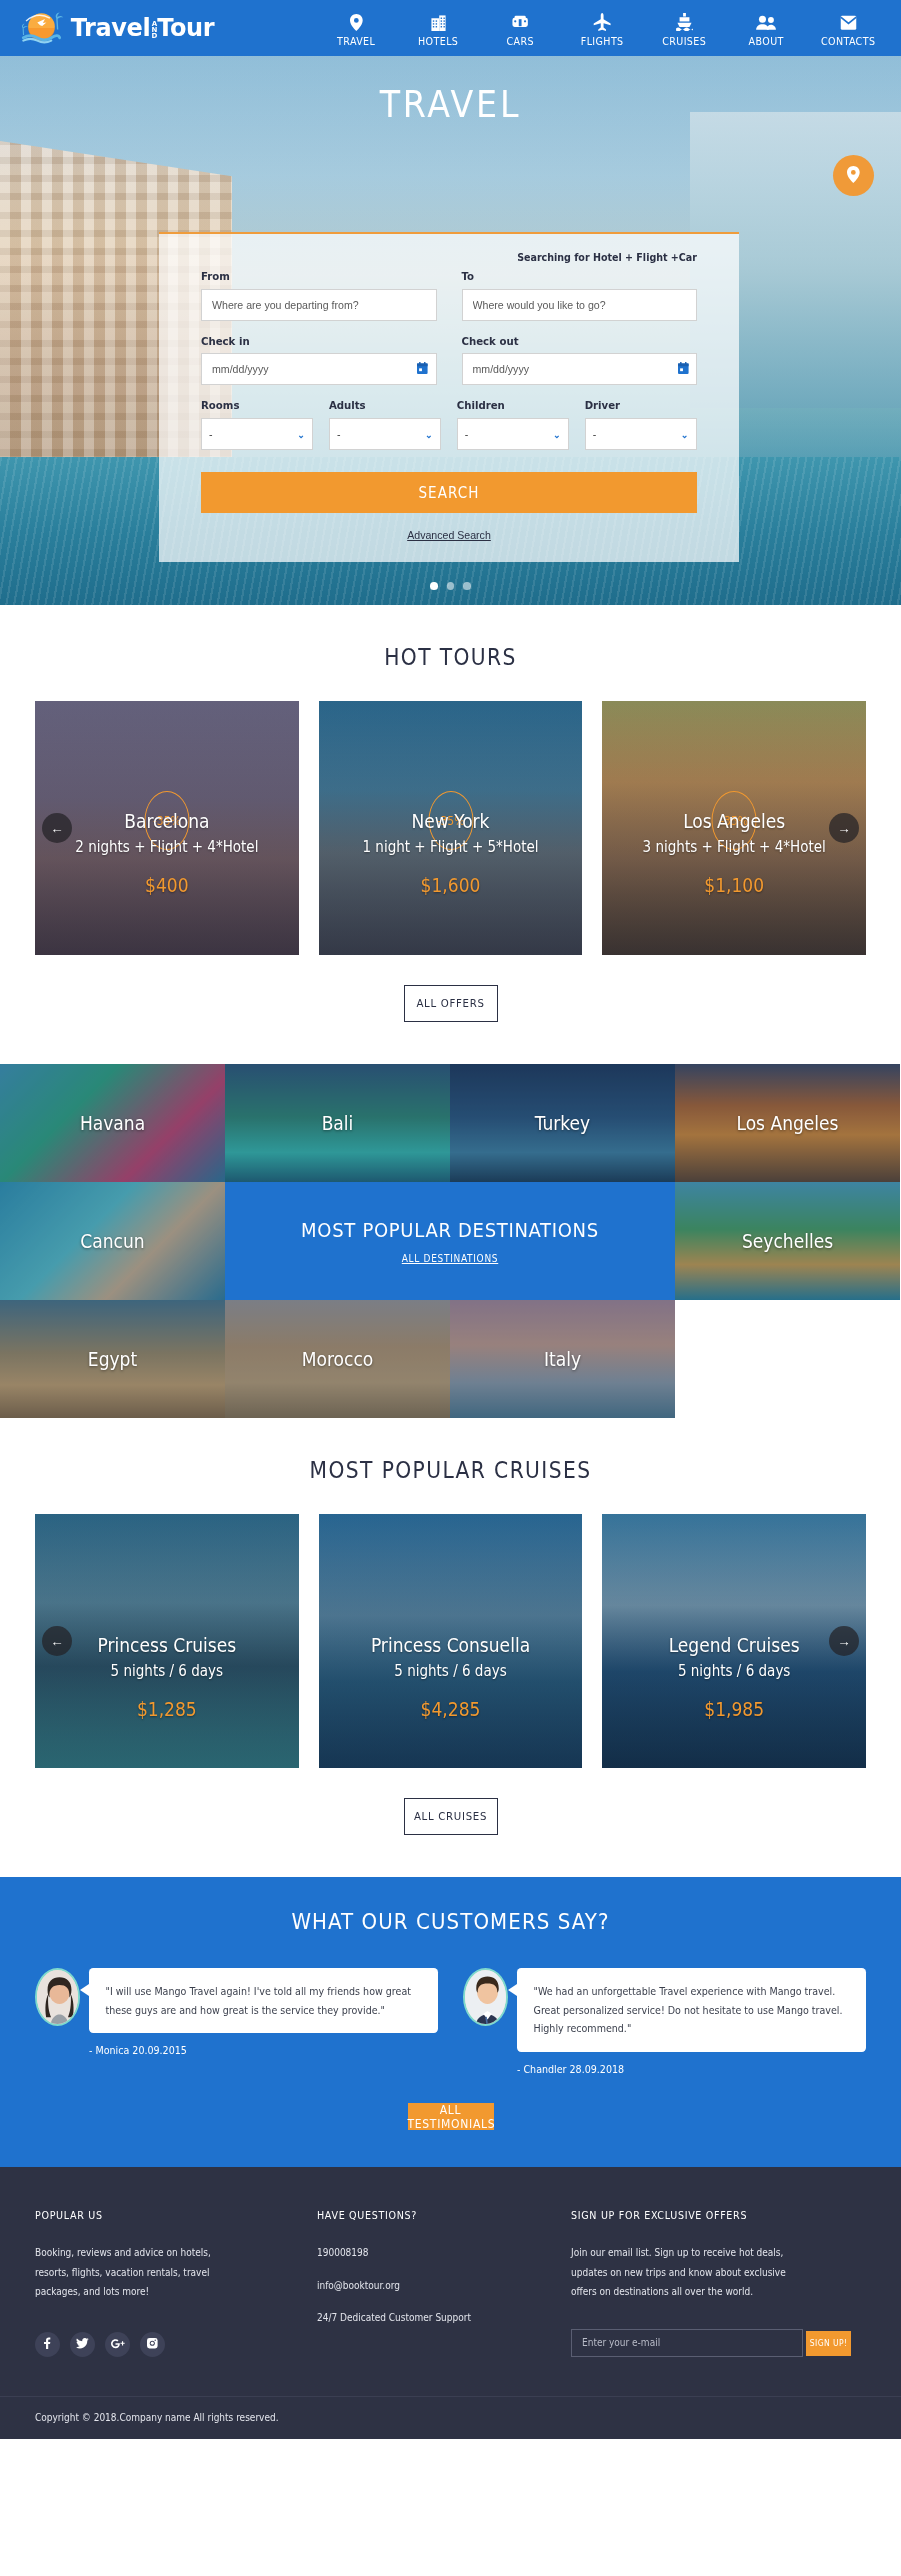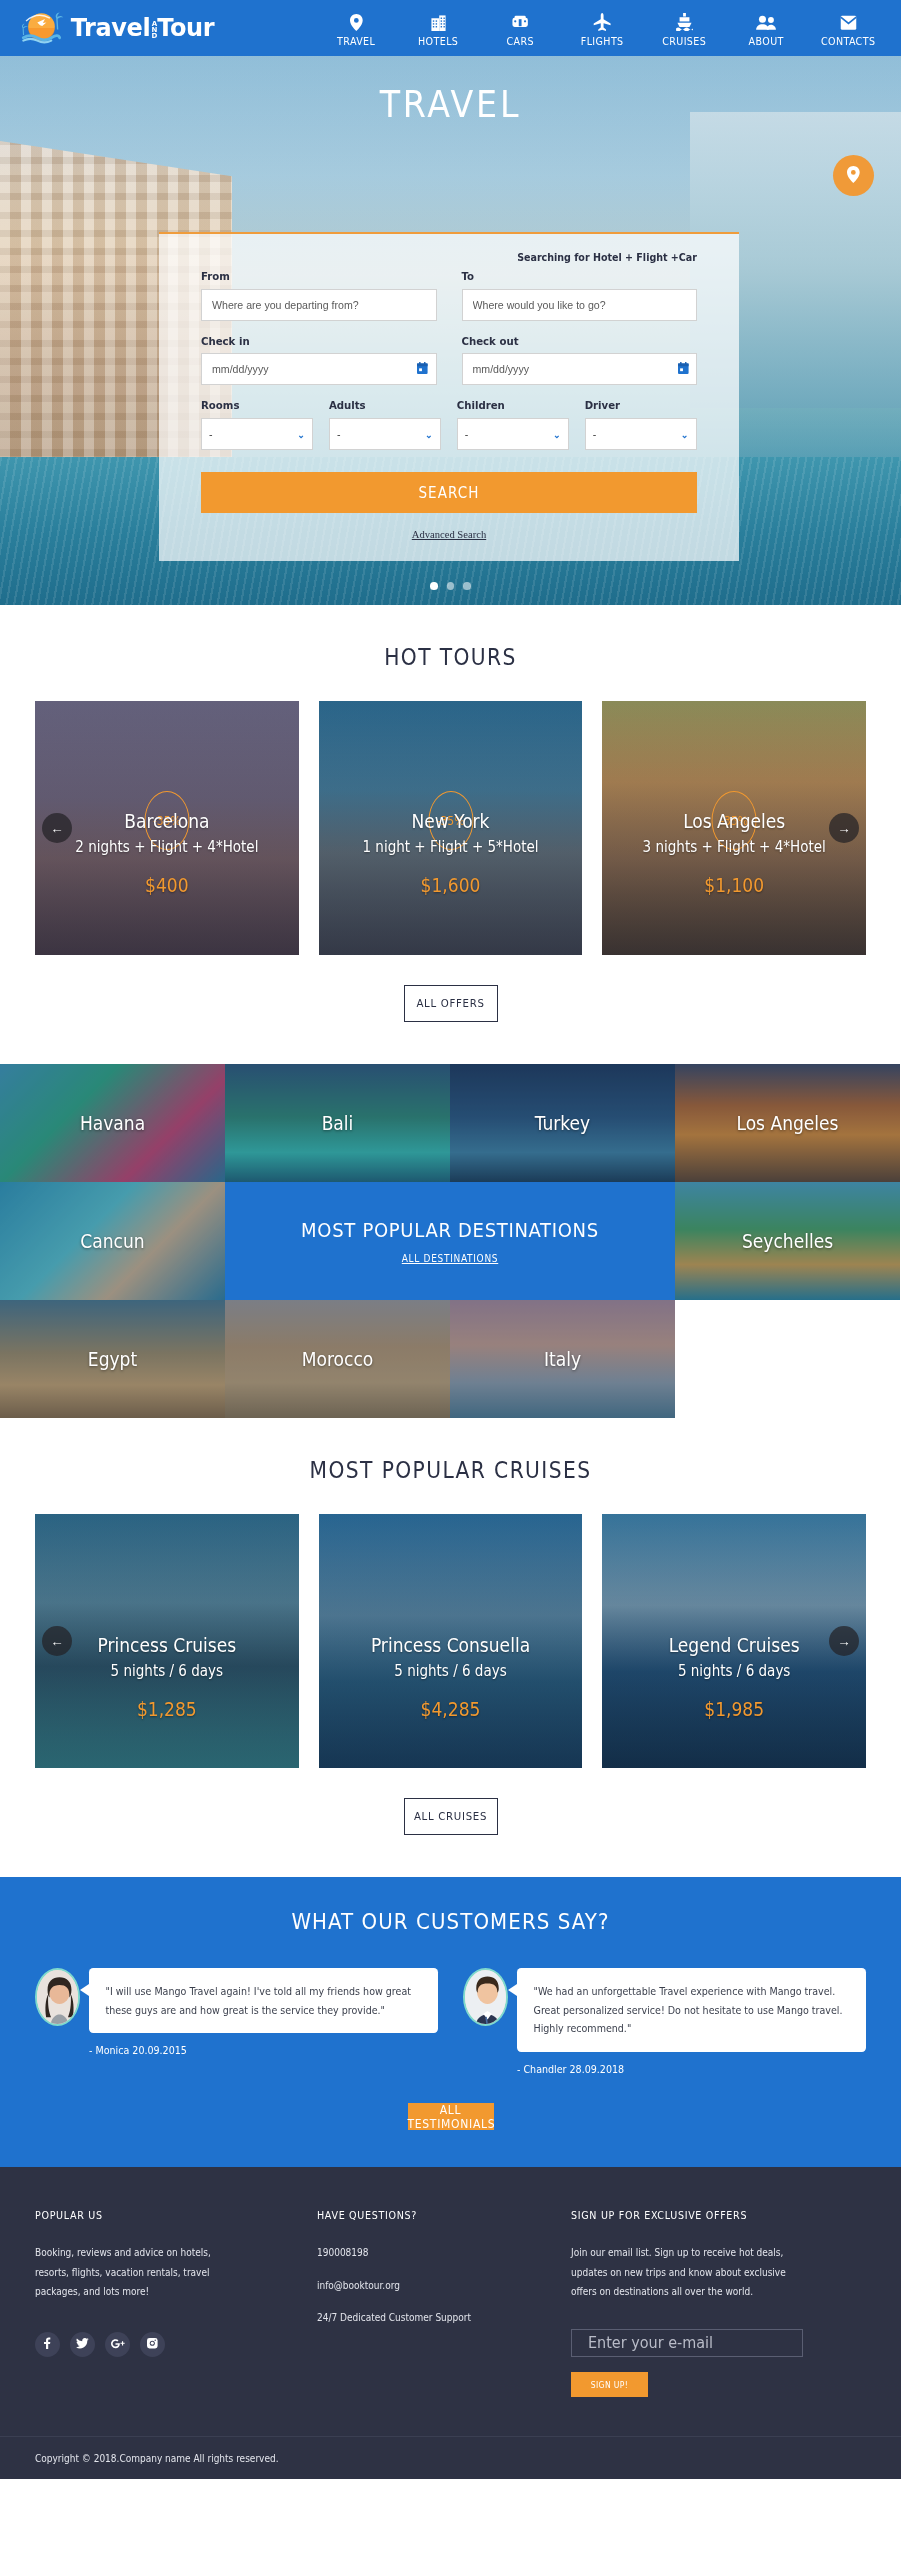--- a/index.html
+++ b/index.html
@@ -229,21 +229,21 @@
     border: none;
     font-family: "DejaVu Sans Condensed", "Liberation Sans Narrow", "Liberation Sans", sans-serif;
     font-size: 15px;
     letter-spacing: 1.1px;
     cursor: pointer;
   }
   .adv-search {
     display: block;
     text-align: center;
     margin-top: 15.5px;
-    font-family: Liberation Serif, serif;
+    font-family: Liberation Sans, sans-serif;
     font-size: 10.6px;
     color: #2b3044;
     text-decoration: underline;
     cursor: pointer;
   }
   .dots {
     position: absolute;
     left: 0; right: 0; bottom: 15.5px;
     display: flex; justify-content: center; gap: 8.5px;
     z-index: 12;
@@ -518,29 +518,29 @@
     cursor: pointer;
     border: none;
   }
   .social svg { fill: #fff; }
   .email-input {
     margin-top: 27px;
     width: 232px; height: 28px;
     background: transparent;
     border: 0.7px solid #5a5e72;
     color: #e3e5ec;
-    padding: 0 16px;
-    font-family: "DejaVu Sans Condensed", "Liberation Sans Narrow", "Liberation Sans", sans-serif;
-    font-size: 16px;
+    padding: 0 10px;
+    font-family: "DejaVu Sans Condensed", "Liberation Sans Narrow", "Liberation Sans", sans-serif;
+    font-size: 10px;
     outline: none;
   }
   .email-input::placeholder { color: #b9bcc8; }
   .signup-btn {
     margin-top: 15.5px;
-    width: 77px; height: 25px;
+    width: 45px; height: 25px;
     background: #f2992f;
     border: none;
     color: #fff;
     font-family: "DejaVu Sans Condensed", "Liberation Sans Narrow", "Liberation Sans", sans-serif;
     font-size: 8.5px;
     letter-spacing: 0.4px;
     cursor: pointer;
   }
   .copyright {
     margin-top: 39px;

